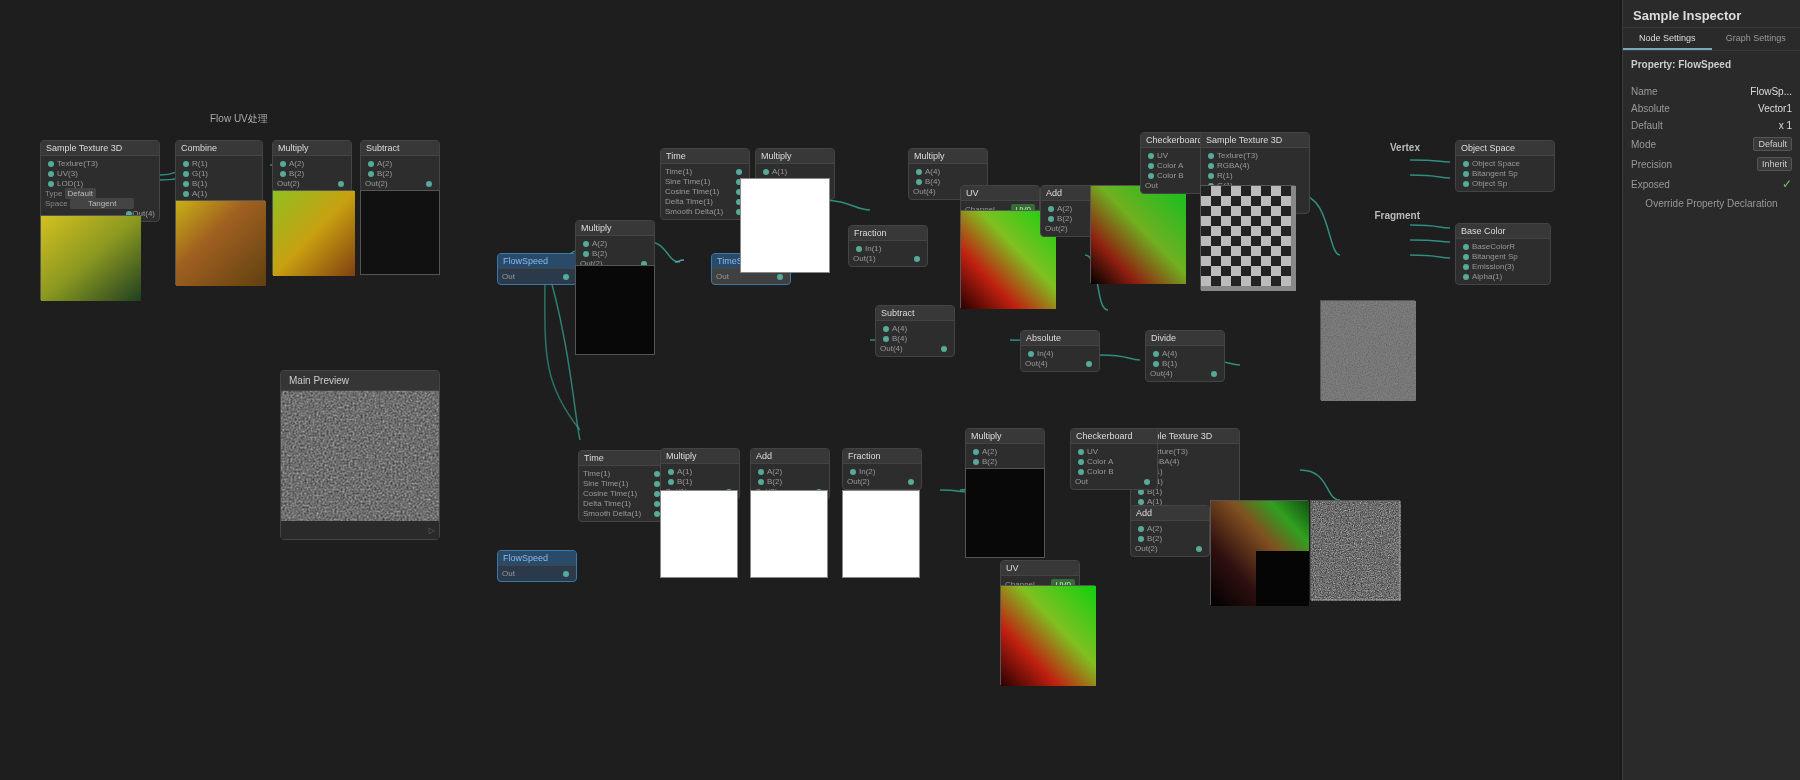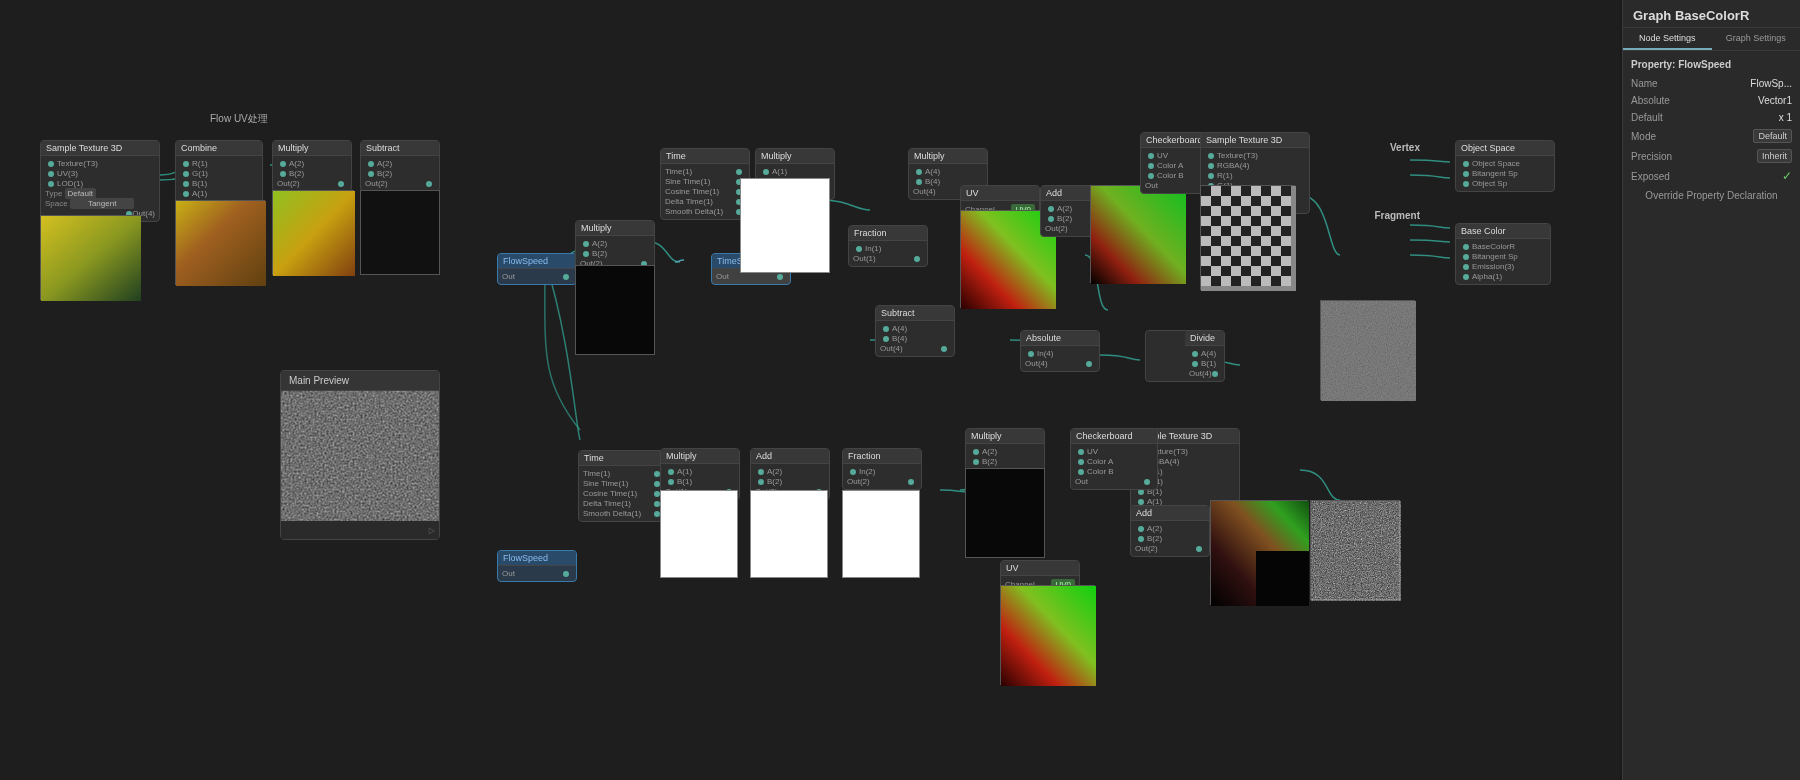--- a/index.html
+++ b/index.html
@@ -184,21 +184,21 @@
     }
     .inspector-body {
       padding: 8px;
       flex: 1;
       overflow-y: auto;
     }
     .insp-section-title {
       color: #ccc;
       font-size: 10px;
       font-weight: bold;
-      margin-bottom: 8px;
+      margin-bottom: 16px;
     }
     .insp-row {
       display: flex;
       justify-content: space-between;
       align-items: center;
       margin-bottom: 6px;
     }
     .insp-label {
       color: #999;
       font-size: 10px;
@@ -657,21 +657,21 @@
   </div>
 
   <div class="node" style="left:1020px; top:330px; width:78px;">
     <div class="node-header">Absolute</div>
     <div class="node-body">
       <div class="node-port"><span class="port-dot"></span>In(4)</div>
       <div class="node-port">Out(4)<span class="port-dot right"></span></div>
     </div>
   </div>
 
-  <div class="node" style="left:1145px; top:330px; width:78px;padding-left:39px;">
+  <div class="node" style="left:1145px; top:330px; width:78px;">
     <div class="node-header">Divide</div>
     <div class="node-body">
       <div class="node-port"><span class="port-dot"></span>A(4)</div>
       <div class="node-port"><span class="port-dot"></span>B(1)</div>
       <div class="node-port">Out(4)<span class="port-dot right"></span></div>
     </div>
   </div>
 
   <div class="node" style="left:1455px; top:140px; width:100px;">
     <div class="node-header">Object Space</div>
@@ -869,21 +869,21 @@
       </svg>
     </div>
     <div style="height:18px; background:#2a2a2a; display:flex; align-items:center; justify-content:flex-end; padding:0 4px;">
       <span style="color:#666; font-size:8px;">▷</span>
     </div>
   </div>
 
 </div>
 
 <div id="right-panel">
-  <div class="inspector-title">Graph BaseColorR</div>
+  <div class="inspector-title">Sample Inspector</div>
 
   <div class="inspector-tabs">
     <div class="inspector-tab active">
       <span>Node Settings</span>
     </div>
     <div class="inspector-tab">
       <span>Graph Settings</span>
     </div>
   </div>
 

